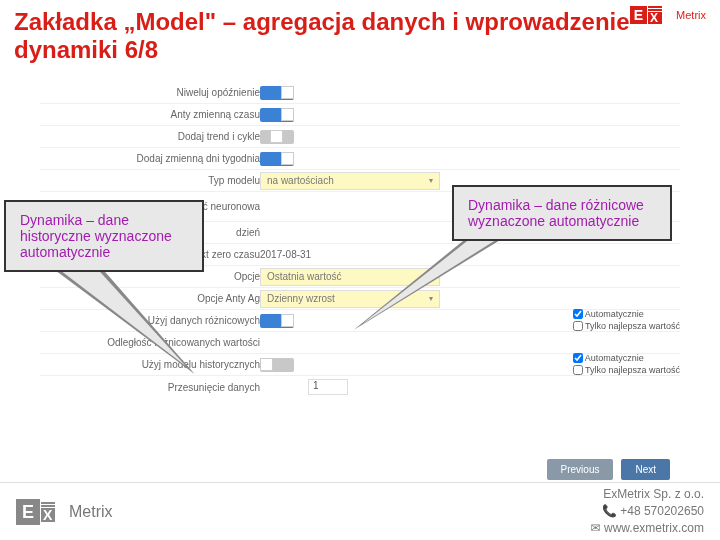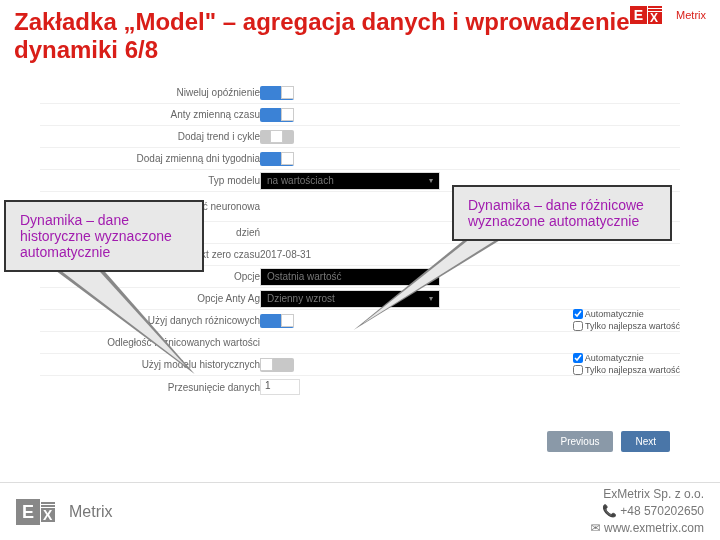--- a/index.html
+++ b/index.html
@@ -12,31 +12,31 @@
   
   .top-logo { position: absolute; top: 6px; right: 14px; }
   .ex-logo { display: flex; align-items: center; gap: 2px; }
   .ex-square { background: #d91e18; color: #fff; font-weight: 700; font-size: 14px; padding: 2px 4px; line-height: 1; }
   .ex-square-line { width: 14px; height: 2px; background: #d91e18; margin-bottom: 1px; }
   .ex-square-col { display: flex; flex-direction: column; margin-left: -1px; }
   .metrix-text { color: #d91e18; font-size: 11px; font-weight: 500; margin-left: 12px; }
 
   .form-area { position: absolute; top: 82px; left: 0; right: 0; padding: 0 40px; font-size: 10px; color: #555; }
   .form-row { display: flex; align-items: center; height: 22px; border-bottom: 1px solid #f0f0f0; }
-  .form-row.no-border { border-bottom: none; }
+  .form-row.no-border { border-bottom: none; gap: 48px; }
   .form-label { width: 220px; text-align: right; color: #666; font-size: 10px; }
   .form-control { flex: 1; display: flex; align-items: center; gap: 6px; }
   
   .toggle { width: 34px; height: 14px; background: #3b82d6; border-radius: 2px; position: relative; }
   .toggle.off { background: #c8c8c8; }
   .toggle-knob { position: absolute; width: 13px; height: 13px; background: #fff; border: 1px solid #ccc; top: 0; right: 0; }
   .toggle.off .toggle-knob { left: 0; right: auto; }
   .toggle.mid .toggle-knob { left: 10px; right: auto; }
   
-  .select-box { border: 1px solid #ddd; background: #000000; height: 18px; width: 180px; padding: 1px 6px; font-size: 10px; display: flex; align-items: center; justify-content: space-between; color: #777; }
+  .select-box { border: 1px solid #ddd; background: #fef9c3; height: 18px; width: 180px; padding: 1px 6px; font-size: 10px; display: flex; align-items: center; justify-content: space-between; color: #777; }
   .caret { font-size: 8px; color: #888; }
   .text-val { font-size: 10px; color: #666; }
   .num-input { border: 1px solid #ddd; width: 40px; height: 16px; font-size: 10px; padding: 0 4px; }
   
   .chk-col { font-size: 9px; color: #555; line-height: 1.3; }
   .chk-col label { display: block; }
   .chk { width: 10px; height: 10px; vertical-align: middle; }
 
   .callout { position: absolute; background: #e8e8e8; border: 2px solid #333; padding: 10px 14px; font-size: 14px; color: #a21caf; z-index: 20; }
   .callout-left { top: 200px; left: 4px; width: 200px; }
@@ -63,21 +63,21 @@
     border-top: 100px solid #888;
     transform: skewX(-55deg);
   }
   .pointer-right::after {
     content: ''; position: absolute; top: -98px; left: -15px;
     border-left: 15px solid transparent;
     border-right: 15px solid transparent;
     border-top: 92px solid #e8e8e8;
   }
 
-  .btn-row { position: absolute; bottom: 88px; right: 50px; display: flex; gap: 8px; }
+  .btn-row { position: absolute; bottom: 60px; right: 50px; display: flex; gap: 8px; }
   .btn { background: #4a76a8; color: #fff; border: none; font-size: 10px; padding: 5px 14px; border-radius: 2px; }
   .btn.prev { background: #8a99a8; }
 
   .footer { position: absolute; bottom: 0; left: 0; right: 0; height: 58px; border-top: 1px solid #ddd; display: flex; align-items: center; justify-content: space-between; padding: 0 16px; }
   .footer-logo .ex-square { font-size: 18px; padding: 4px 6px; background: #888; }
   .footer-logo .metrix-text { font-size: 16px; color: #777; }
   .footer-contact { font-size: 12px; color: #777; text-align: right; line-height: 1.4; }
 </style>
 </head>
 <body>

